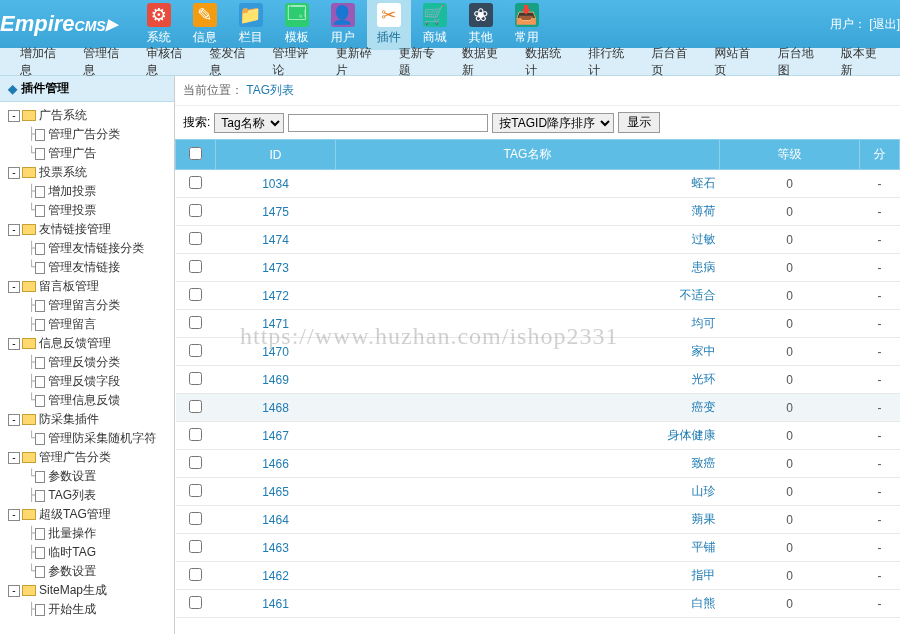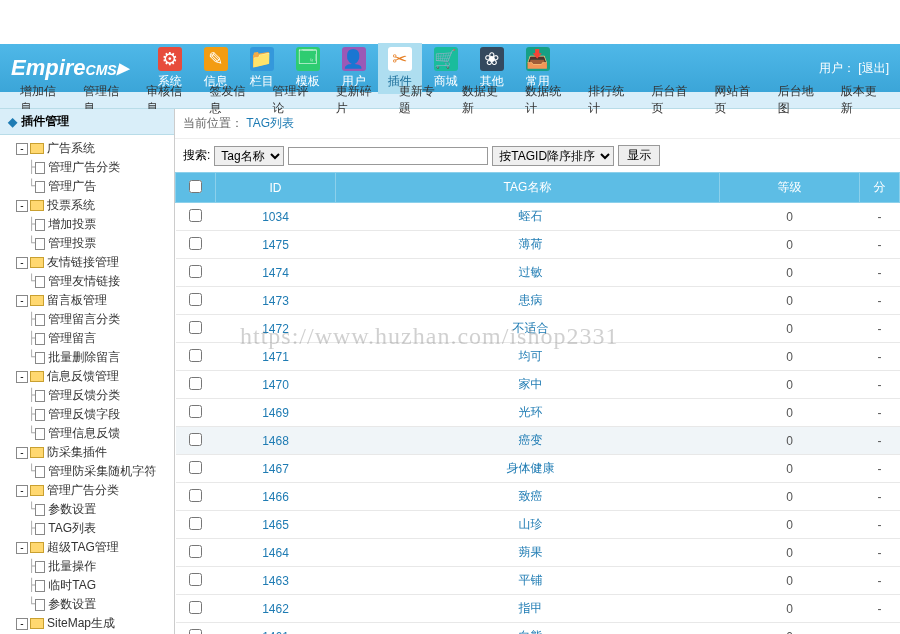--- a/index.html
+++ b/index.html
@@ -1,55 +1,55 @@
 <!DOCTYPE html>
 <html><head>
   <meta charset="utf-8">
   <style>
     * { margin: 0; padding: 0; box-sizing: border-box; font-family: "Microsoft YaHei", Arial, sans-serif; font-size: 12px; }
     body { width: 900px; height: 634px; overflow: hidden; background: #fff; }
     
-    .topbar { background: linear-gradient(#4FB8E8, #3BA5D8); height: 48px; display: flex; align-items: center; padding: 0 11px; margin-top: 44px; }
+    .topbar { background: linear-gradient(#4FB8E8, #3BA5D8); height: 48px; display: flex; align-items: center; padding: 0 0; }
     .logo { color: #fff; font-size: 22px; font-style: italic; font-weight: bold; margin-right: 20px; font-family: Georgia, serif; }
     .logo span { font-size: 14px; }
     .nav-icons { display: flex; gap: 2px; }
     .nav-item { display: flex; flex-direction: column; align-items: center; padding: 4px 10px; color: #fff; cursor: pointer; }
     .nav-item.active { background: #AEDEF0; color: #1a6d99; }
     .nav-icon { width: 24px; height: 24px; margin-bottom: 2px; display: flex; align-items: center; justify-content: center; font-size: 18px; }
     .nav-label { font-size: 12px; }
     .user-info { margin-left: auto; color: #fff; font-size: 12px; }
     .user-info a { color: #fff; text-decoration: none; }
     
-    .subbar { background: #D9EEF9; height: 17px; display: flex; align-items: center; padding: 0 8px; border-bottom: 1px solid #B8DCE8; }
+    .subbar { background: #D9EEF9; height: 28px; display: flex; align-items: center; padding: 0 8px; border-bottom: 1px solid #B8DCE8; }
     .subbar-item { color: #333; padding: 0 12px; cursor: pointer; }
     
     .main { display: flex; height: 558px; }
     .sidebar { width: 175px; border-right: 1px solid #ccc; overflow: auto; background: #fff; }
     .side-header { background: #D9EEF9; padding: 4px 8px; font-weight: bold; border-bottom: 1px solid #B8DCE8; display: flex; align-items: center; }
     .tree { padding: 4px 0; }
-    .tree-node { padding: 1px 0 1px 16px; white-space: nowrap; }
+    .tree-node { padding: 1px 0 1px 8px; white-space: nowrap; }
     .tree-node.child { padding-left: 28px; }
     .tree-icon { display: inline-block; width: 12px; height: 12px; border: 1px solid #888; text-align: center; line-height: 10px; font-size: 10px; margin-right: 2px; background: #fff; cursor: pointer; }
     .folder-icon { display: inline-block; width: 14px; height: 11px; background: #FFD870; border: 1px solid #C9A030; margin-right: 3px; vertical-align: middle; }
     .file-icon { display: inline-block; width: 10px; height: 12px; background: #fff; border: 1px solid #888; margin-right: 3px; vertical-align: middle; position: relative; }
     .tree-label { color: #333; cursor: pointer; }
     .tree-line { color: #aaa; font-family: monospace; }
     
     .content { flex: 1; overflow: auto; padding: 0; }
     .breadcrumb { padding: 6px 8px; color: #666; border-bottom: 1px solid #eee; }
     .breadcrumb a { color: #1E7BB3; text-decoration: none; }
     .search-bar { padding: 6px 8px; display: flex; align-items: center; gap: 4px; }
     .search-bar select, .search-bar input { border: 1px solid #999; padding: 1px 2px; font-size: 12px; }
     .search-bar input[type="text"] { width: 200px; }
     .search-bar button { padding: 1px 8px; border: 1px solid #999; background: #eee; cursor: pointer; }
     
     table { width: 100%; border-collapse: collapse; }
     th { background: #5DBDE5; color: #fff; padding: 6px 4px; text-align: center; font-weight: normal; border: 1px solid #8CD0EB; }
     td { padding: 5px 4px; text-align: center; border-bottom: 1px solid #E8E8E8; color: #555; }
-    td.tag-name { text-align: center; padding-left: 10px; }
+    td.tag-name { text-align: right; padding-left: 10px; }
     td.tag-name a { color: #1E7BB3; text-decoration: none; }
     td a.id-link { color: #1E7BB3; text-decoration: none; }
     tr.highlight td { background: #F0F5F8; }
     
     .watermark { position: absolute; top: 323px; left: 240px; font-size: 24px; color: rgba(120,120,120,0.35); font-family: Georgia, serif; pointer-events: none; z-index: 100; letter-spacing: 1px; }
   </style>
 </head>
 <body>
 
 <div class="topbar">
@@ -124,25 +124,25 @@
       <span>插件管理</span>
     </div>
     <div class="tree" id="tree">
         <div class="tree-node"><span class="tree-icon">-</span><span class="folder-icon"></span><span class="tree-label">广告系统</span></div>
         <div class="tree-node child"><span class="tree-line">├</span><span class="file-icon"></span><span class="tree-label">管理广告分类</span></div>
         <div class="tree-node child"><span class="tree-line">└</span><span class="file-icon"></span><span class="tree-label">管理广告</span></div>
         <div class="tree-node"><span class="tree-icon">-</span><span class="folder-icon"></span><span class="tree-label">投票系统</span></div>
         <div class="tree-node child"><span class="tree-line">├</span><span class="file-icon"></span><span class="tree-label">增加投票</span></div>
         <div class="tree-node child"><span class="tree-line">└</span><span class="file-icon"></span><span class="tree-label">管理投票</span></div>
         <div class="tree-node"><span class="tree-icon">-</span><span class="folder-icon"></span><span class="tree-label">友情链接管理</span></div>
+        <div class="tree-node child"><span class="tree-line">├</span><span class="file-icon"></span><span class="tree-label">管理友情链接分类</span></div>
         <div class="tree-node child"><span class="tree-line">└</span><span class="file-icon"></span><span class="tree-label">管理友情链接</span></div>
         <div class="tree-node"><span class="tree-icon">-</span><span class="folder-icon"></span><span class="tree-label">留言板管理</span></div>
         <div class="tree-node child"><span class="tree-line">├</span><span class="file-icon"></span><span class="tree-label">管理留言分类</span></div>
         <div class="tree-node child"><span class="tree-line">├</span><span class="file-icon"></span><span class="tree-label">管理留言</span></div>
-        <div class="tree-node child"><span class="tree-line">└</span><span class="file-icon"></span><span class="tree-label">批量删除留言</span></div>
         <div class="tree-node"><span class="tree-icon">-</span><span class="folder-icon"></span><span class="tree-label">信息反馈管理</span></div>
         <div class="tree-node child"><span class="tree-line">├</span><span class="file-icon"></span><span class="tree-label">管理反馈分类</span></div>
         <div class="tree-node child"><span class="tree-line">├</span><span class="file-icon"></span><span class="tree-label">管理反馈字段</span></div>
         <div class="tree-node child"><span class="tree-line">└</span><span class="file-icon"></span><span class="tree-label">管理信息反馈</span></div>
         <div class="tree-node"><span class="tree-icon">-</span><span class="folder-icon"></span><span class="tree-label">防采集插件</span></div>
         <div class="tree-node child"><span class="tree-line">└</span><span class="file-icon"></span><span class="tree-label">管理防采集随机字符</span></div>
         <div class="tree-node"><span class="tree-icon">-</span><span class="folder-icon"></span><span class="tree-label">管理广告分类</span></div>
         <div class="tree-node child"><span class="tree-line">└</span><span class="file-icon"></span><span class="tree-label">参数设置</span></div>
         <div class="tree-node child"><span class="tree-line">├</span><span class="file-icon"></span><span class="tree-label">TAG列表</span></div>
         <div class="tree-node"><span class="tree-icon">-</span><span class="folder-icon"></span><span class="tree-label">超级TAG管理</span></div>

